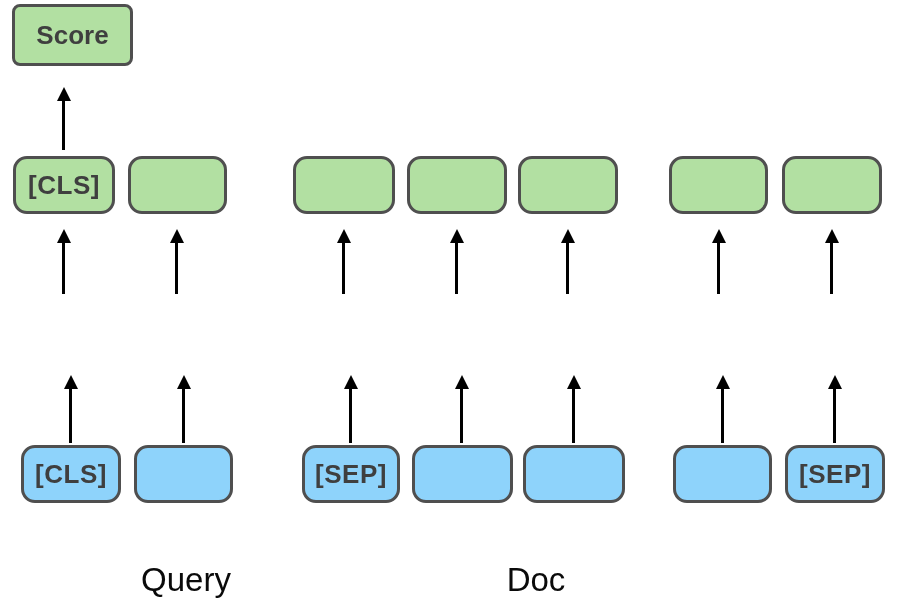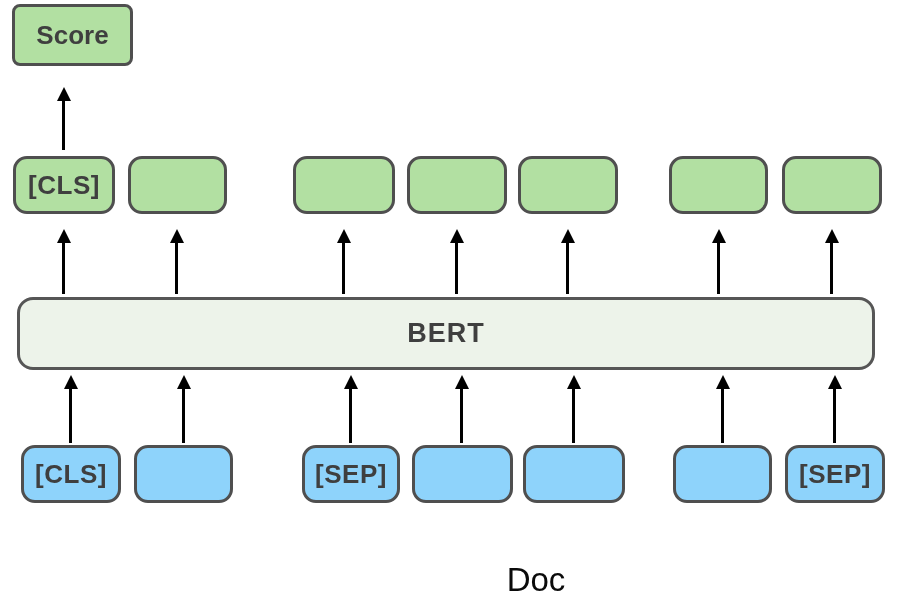--- a/index.html
+++ b/index.html
@@ -117,33 +117,33 @@
   <div class="token-box green" style="left:782px; width:100px;"></div>
 
   <div class="arrow" style="left:62px;  top:242px; height:52px;"></div>
   <div class="arrow" style="left:175px; top:242px; height:52px;"></div>
   <div class="arrow" style="left:342px; top:242px; height:52px;"></div>
   <div class="arrow" style="left:455px; top:242px; height:52px;"></div>
   <div class="arrow" style="left:566px; top:242px; height:52px;"></div>
   <div class="arrow" style="left:717px; top:242px; height:52px;"></div>
   <div class="arrow" style="left:830px; top:242px; height:52px;"></div>
 
-  <div id="bert-box">BERT</div>
 
   <div class="arrow" style="left:69px;  top:388px; height:55px;"></div>
   <div class="arrow" style="left:182px; top:388px; height:55px;"></div>
   <div class="arrow" style="left:349px; top:388px; height:55px;"></div>
   <div class="arrow" style="left:460px; top:388px; height:55px;"></div>
   <div class="arrow" style="left:572px; top:388px; height:55px;"></div>
   <div class="arrow" style="left:721px; top:388px; height:55px;"></div>
   <div class="arrow" style="left:833px; top:388px; height:55px;"></div>
 
   <div class="token-box blue" style="left:21px;  width:100px;">[CLS]</div>
   <div class="token-box blue" style="left:134px; width:99px;"></div>
   <div class="token-box blue" style="left:302px; width:98px;">[SEP]</div>
   <div class="token-box blue" style="left:412px; width:101px;"></div>
   <div class="token-box blue" style="left:523px; width:102px;"></div>
   <div class="token-box blue" style="left:673px; width:99px;"></div>
   <div class="token-box blue" style="left:785px; width:100px;">[SEP]</div>
 
+  <div class="caption" style="left:186px;">Query</div>
   <div class="caption" style="left:524px;margin-left:12px;">Doc</div>
 
 </div>
 
 </body></html>

